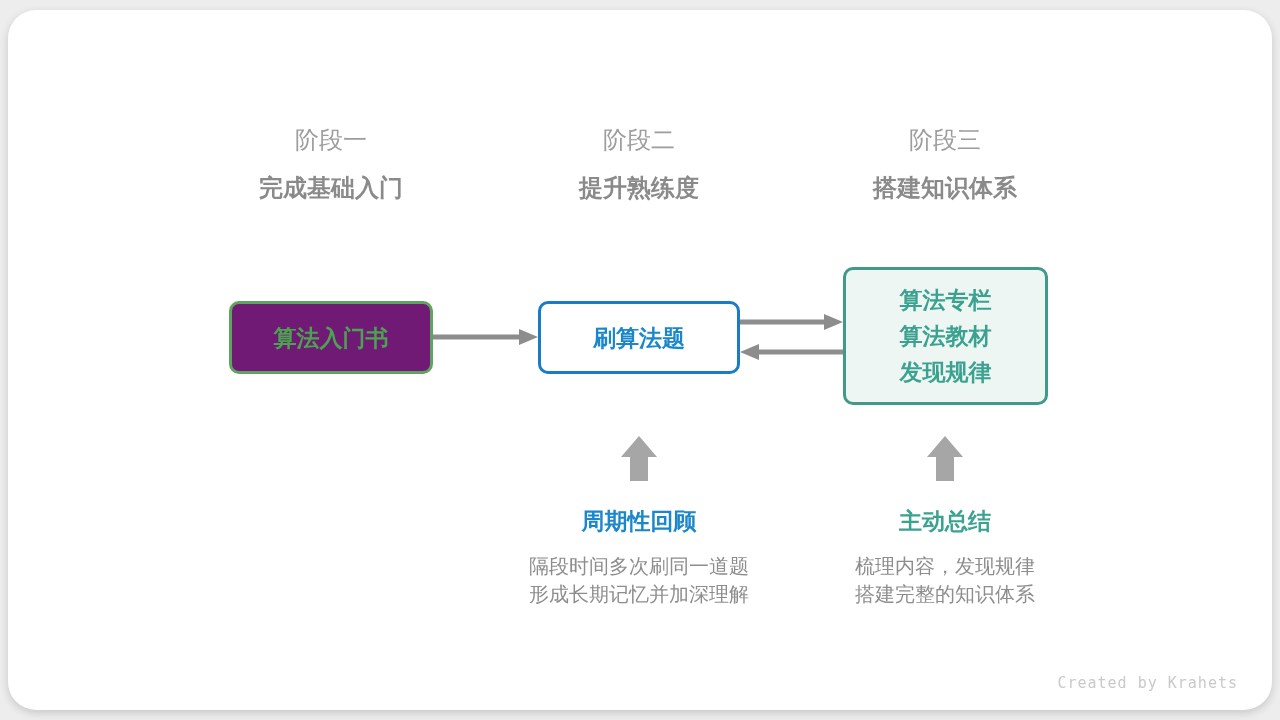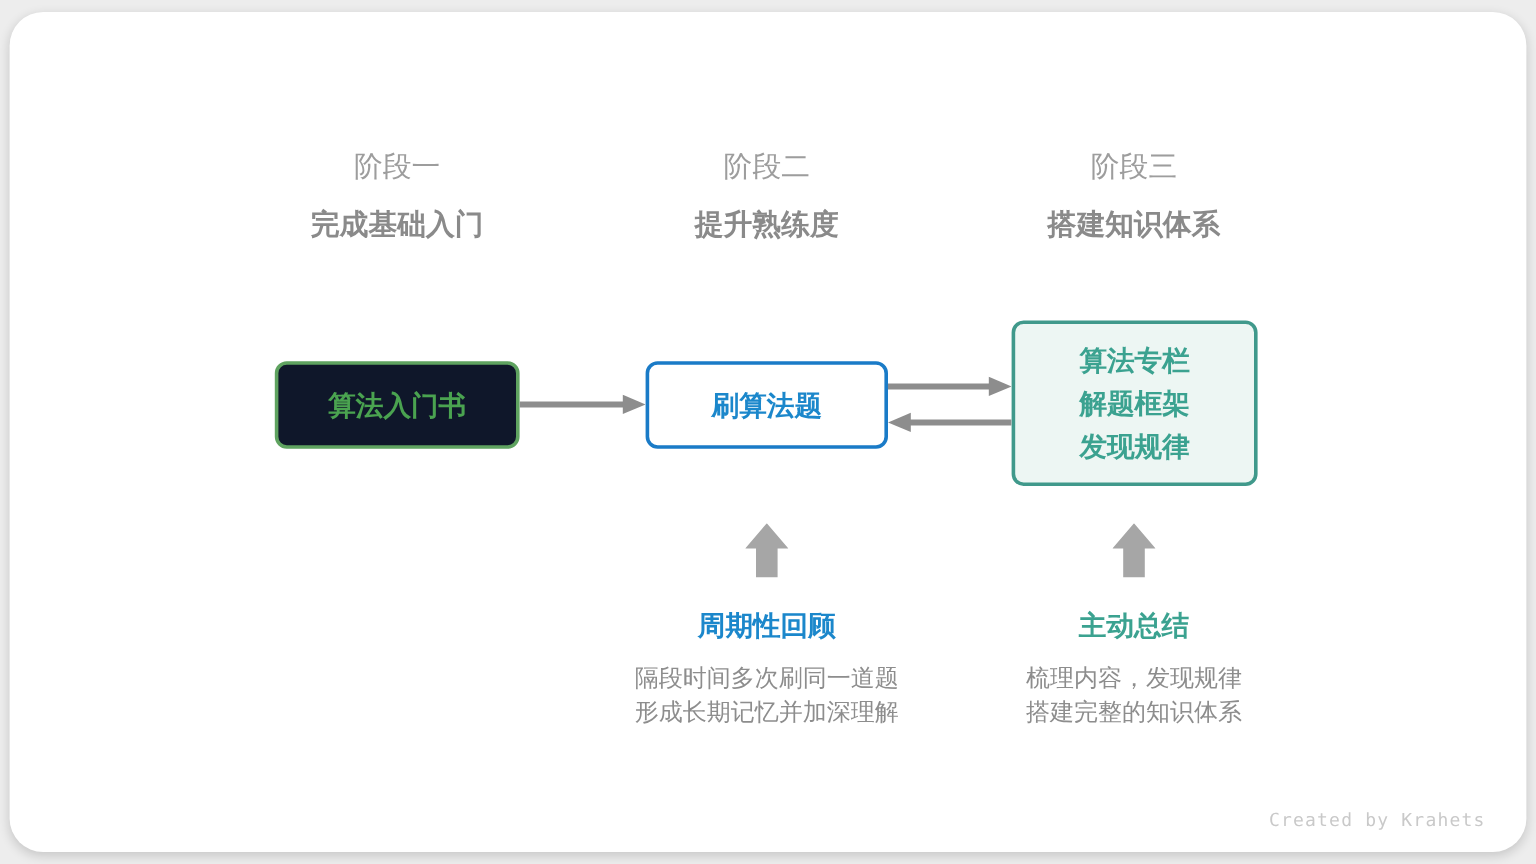--- a/index.html
+++ b/index.html
@@ -61,21 +61,21 @@
     align-items: center;
     justify-content: center;
     text-align: center;
   }
   .node-line {
     font-size: 23px;
     font-weight: bold;
     line-height: 36px;
     display: block;
   }
-  .node-green { border-color: #5fa360; background: #0f172a; }
+  .node-green { border-color: #5fa360; background: #701a75; }
   .node-green .node-line { color: #4aa350; }
   .node-blue  { border-color: #1a7bc7; background: #ffffff; }
   .node-blue  .node-line { color: #1b87cb; }
   .node-teal  { border-color: #40998b; background: #edf6f3; }
   .node-teal  .node-line { color: #3ba290; }
 
   
   .anno-title {
     position: absolute;
     width: 320px;
@@ -128,21 +128,21 @@
   <div class="node node-green" style="left:229px; top:301px; width:204px; height:73px;">
     <span class="node-line">算法入门书</span>
   </div>
 
   <div class="node node-blue" style="left:538px; top:301px; width:202px; height:73px;">
     <span class="node-line">刷算法题</span>
   </div>
 
   <div class="node node-teal" style="left:843px; top:267px; width:205px; height:138px;">
     <span class="node-line">算法专栏</span>
-    <span class="node-line">解题框架</span>
+    <span class="node-line">算法教材</span>
     <span class="node-line">发现规律</span>
   </div>
 
   <svg class="abs" style="left:433px; top:327px;" width="105" height="20" viewBox="0 0 105 20">
     <line x1="0" y1="10" x2="87" y2="10" stroke="#8d8d8d" stroke-width="5"></line>
     <polygon points="86,2 105,10 86,18" fill="#8d8d8d"></polygon>
   </svg>
 
   <svg class="abs" style="left:740px; top:312px;" width="103" height="20" viewBox="0 0 103 20">
     <line x1="0" y1="10" x2="85" y2="10" stroke="#8d8d8d" stroke-width="5"></line>

